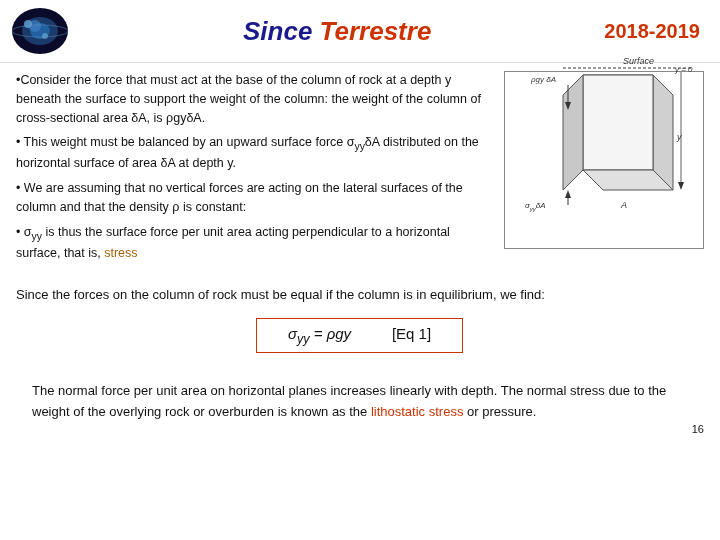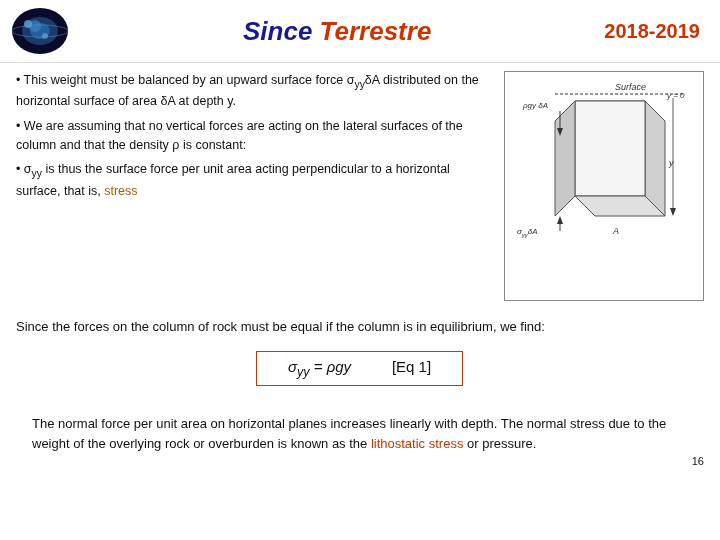--- a/index.html
+++ b/index.html
@@ -69,25 +69,25 @@
     }
 
     .stress-word {
       color: #a16207;
       font-weight: normal;
     }
 
     .diagram-area {
       width: 200px;
       min-width: 200px;
-      height: 230px;
+      height: 178px;
       border: 1px solid #888;
       display: flex;
       align-items: center;
-      justify-content: flex-start;
+      justify-content: flex-end;
       background: #fff;
     }
 
     .section-below {
       padding: 8px 16px;
     }
 
     .equilibrium-text {
       font-size: 13px;
       color: #111;
@@ -162,20 +162,23 @@
   <div class="header-title">
     <span class="fisica">Since</span><span class="terrestre"> Terrestre</span>
   </div>
 
   <div class="header-year">2018-2019</div>
 </div>
 
 <div class="main-content">
   <div class="left-text">
     <p>
+      •Consider the force that must act at the base of the column of rock at a depth y beneath the surface to support the weight of the column: the weight of the column of cross-sectional area δA, is ρgyδA.
+    </p>
+    <p>
       • This weight must be balanced by an upward surface force σ<sub>yy</sub>δA distributed on the horizontal surface of area δA at depth y.
     </p>
     <p>
       • We are assuming that no vertical forces are acting on the lateral surfaces of the column and that the density ρ is constant:
     </p>
     <p>
       • σ<sub>yy</sub> is thus the surface force per unit area acting perpendicular to a horizontal surface, that is, <span class="stress-word">stress</span>
     </p>
   </div>
 

